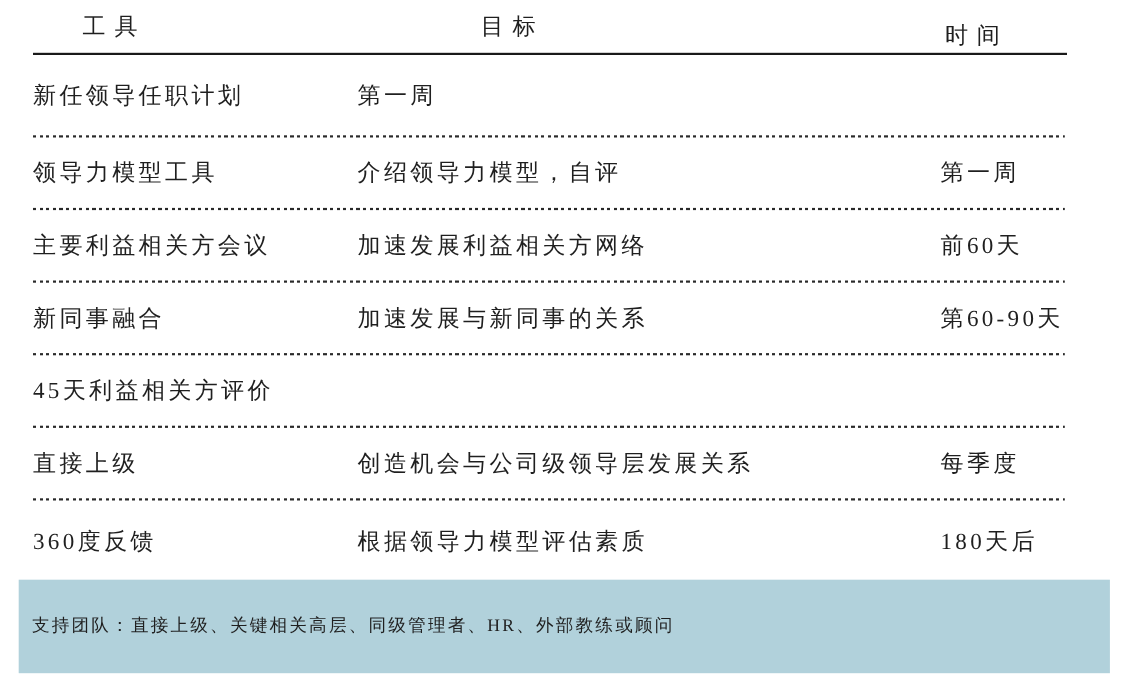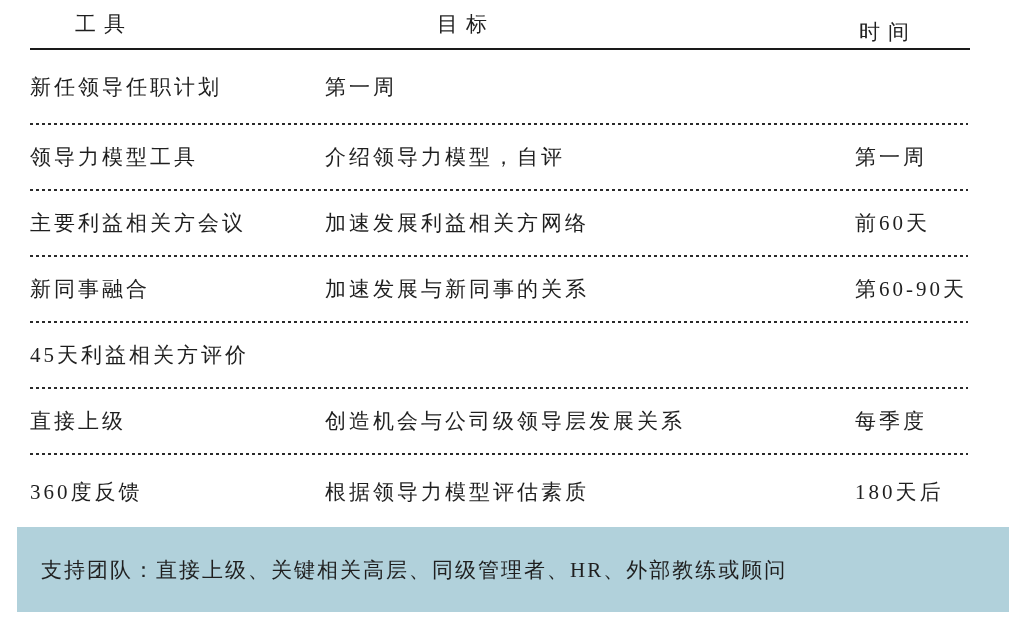--- a/index.html
+++ b/index.html
@@ -56,22 +56,22 @@
     position: absolute;
     left: 17px;
     top: 527px;
     width: 992px;
     height: 85px;
     background: #b1d1db;
     display: flex;
     align-items: center;
   }
   .footer-bar .footer-text {
-    padding-left: 24px;
-    font-size: 21px;
+    padding-left: 12px;
+    font-size: 16px;
     letter-spacing: 2px;
     white-space: nowrap;
   }
 </style>
 </head>
 <body>
 
 <div class="page">
 
   <div class="tbl">

